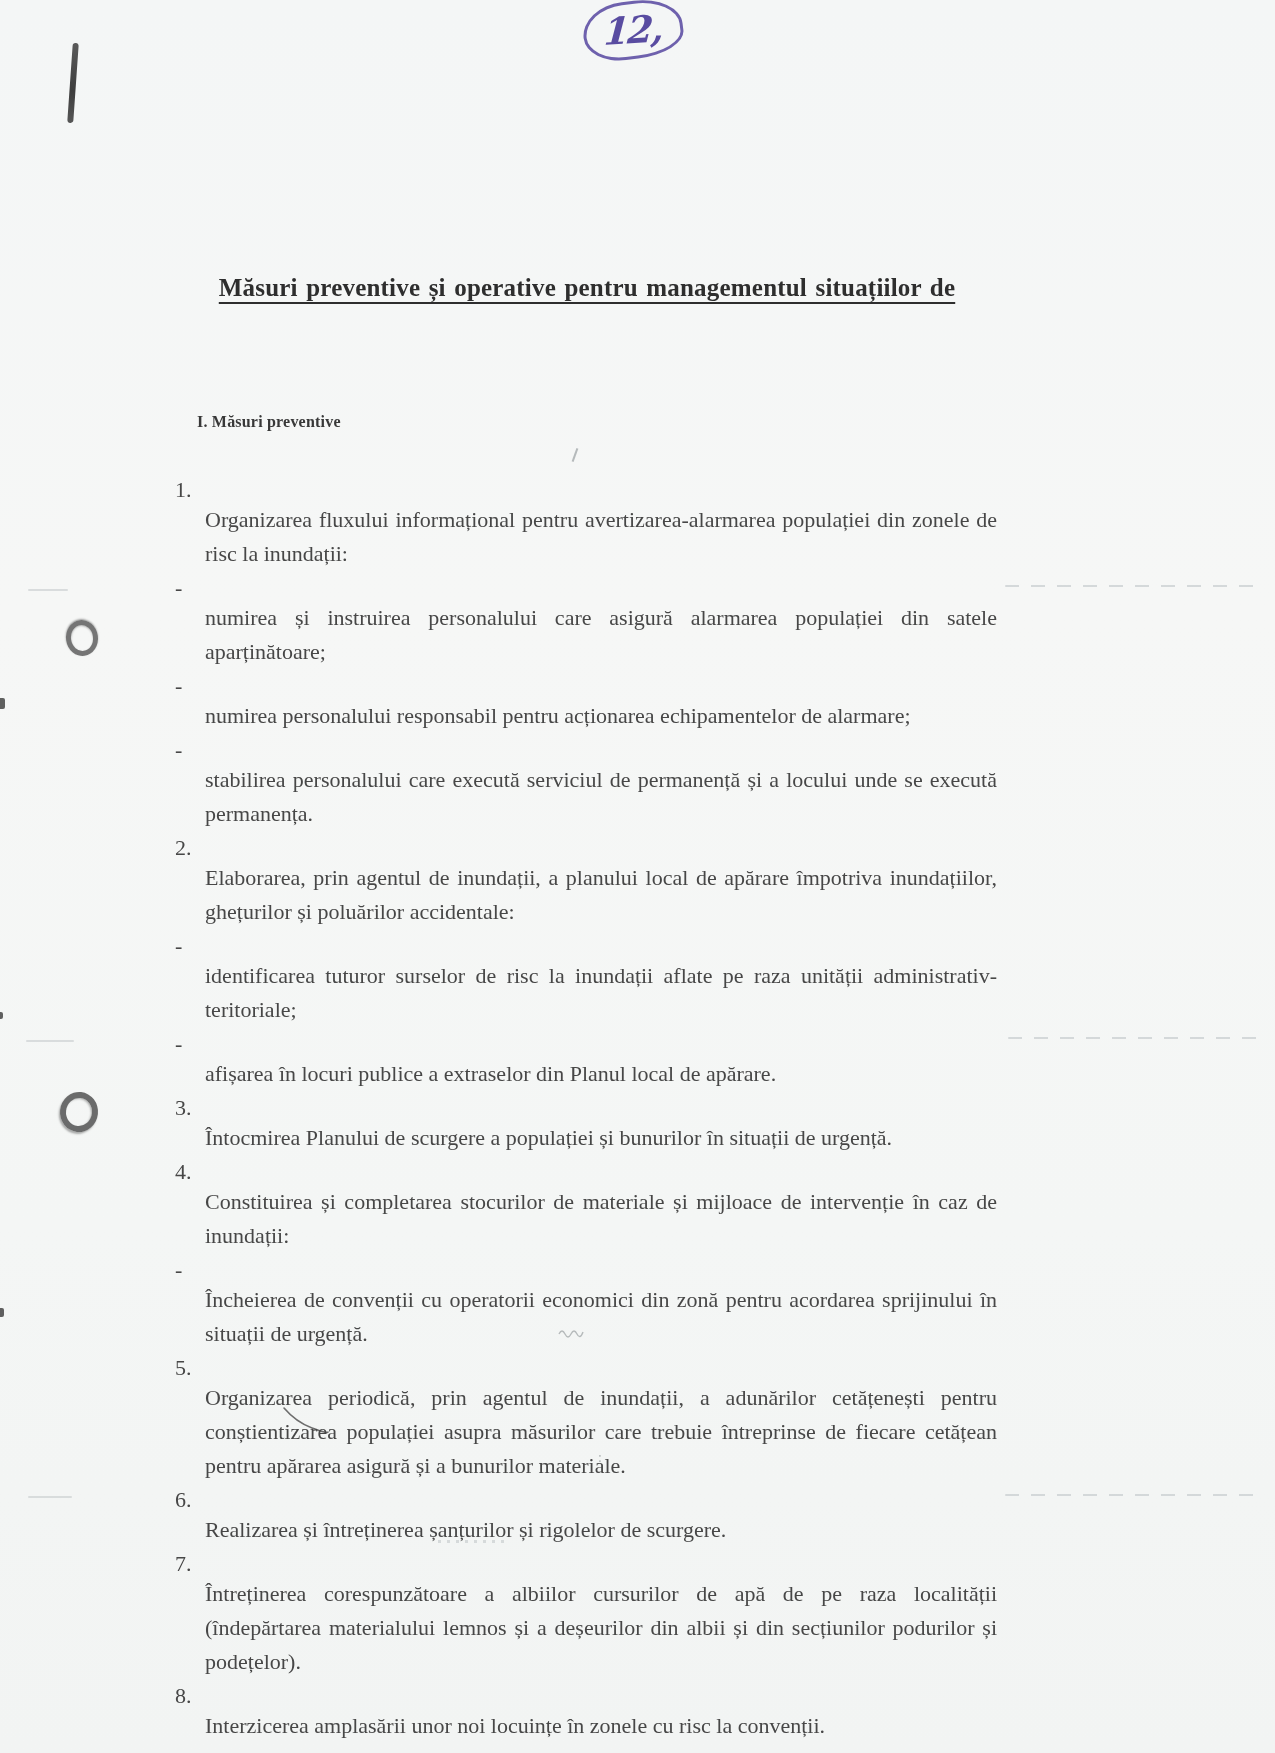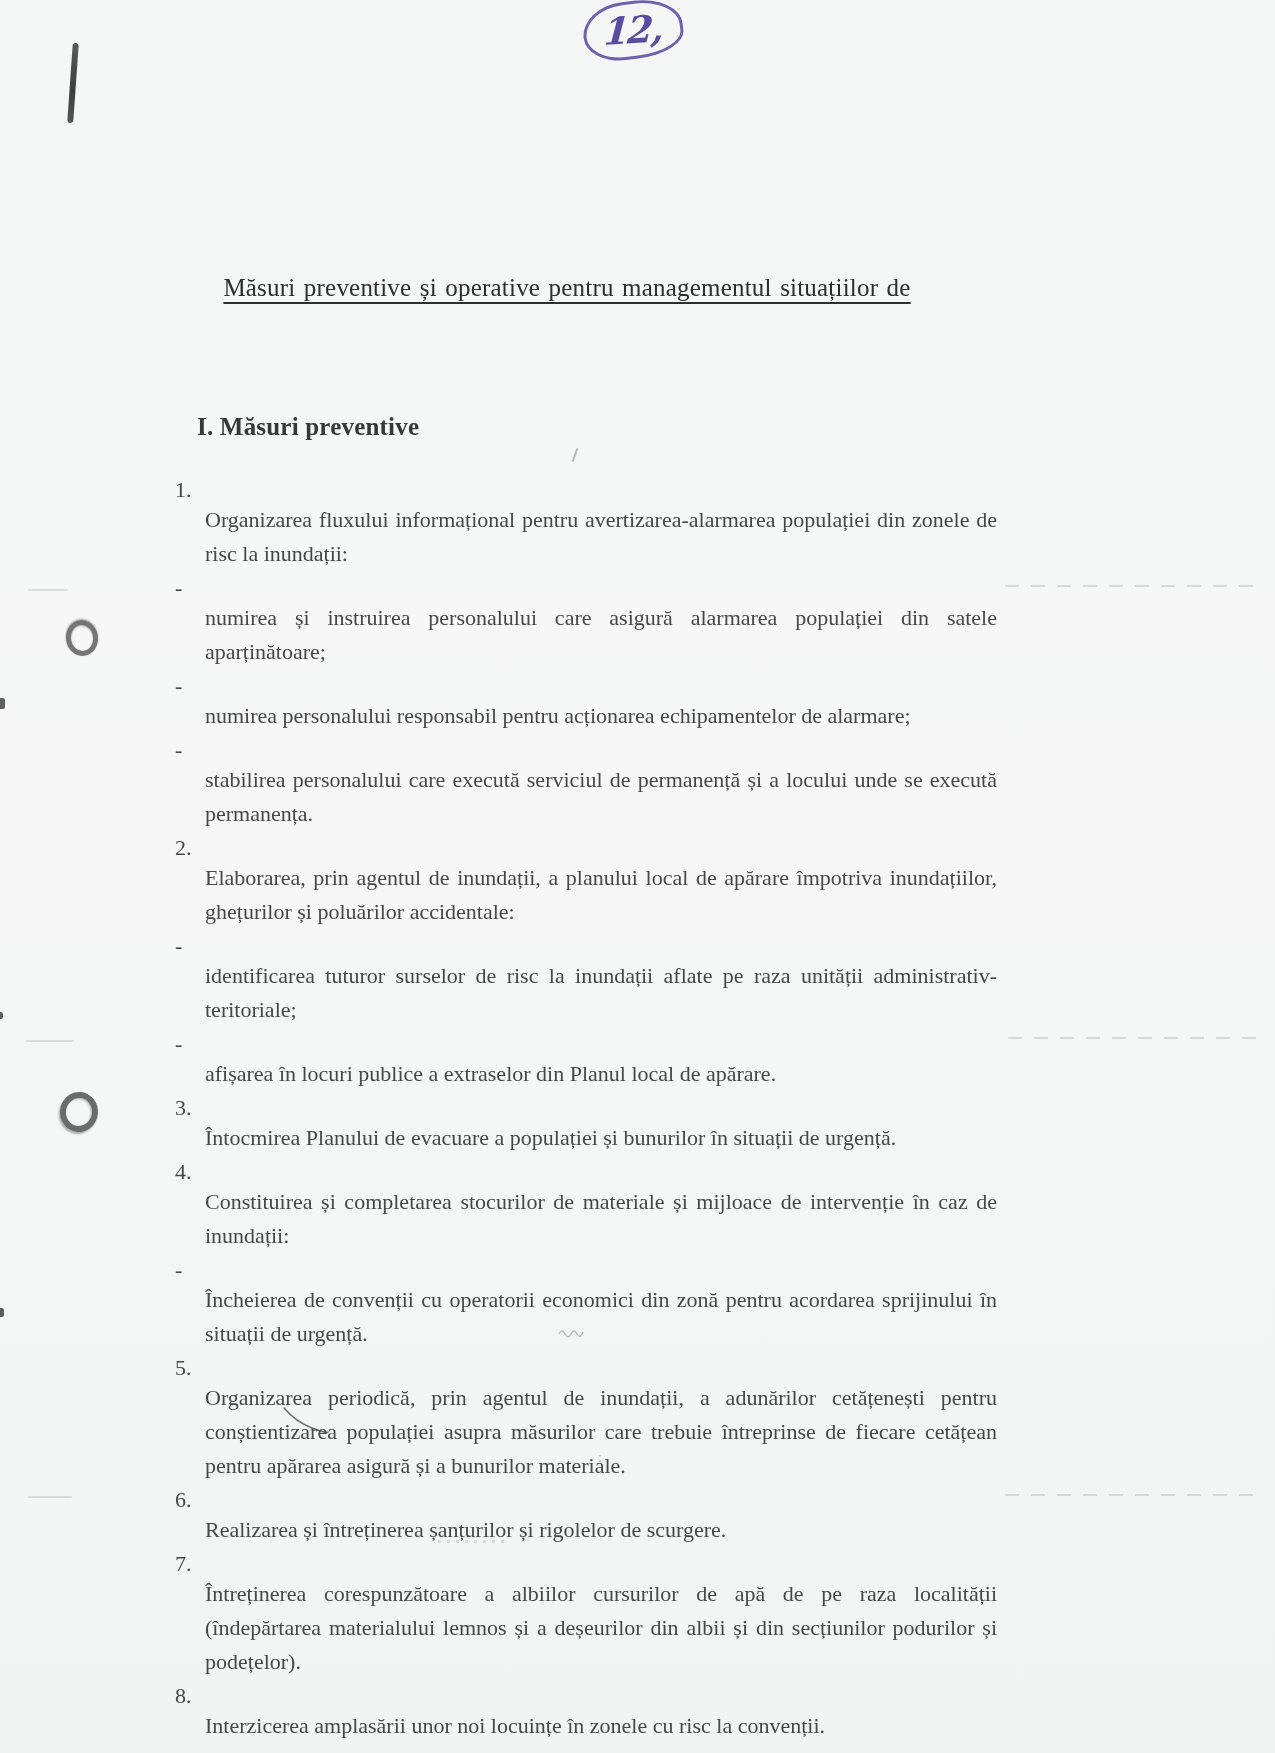--- a/index.html
+++ b/index.html
@@ -71,35 +71,35 @@
   .squiggle { position: absolute; }
   .sq-item9 { left: 282px; top: 1406px; }
   .sq-small { left: 558px; top: 1328px; opacity: 0.6; }
   .faint-colon { position: absolute; left: 598px; top: 1450px; color: #9aa0a2; font-size: 14px; opacity: 0.8; }
   .faint-dots { position: absolute; left: 438px; top: 1540px; width: 70px; height: 3px;
     background: repeating-linear-gradient(90deg, #b9bfc1 0 3px, transparent 3px 9px); opacity: 0.5; }
   .slash-mark { position: absolute; left: 574px; top: 448px; width: 2px; height: 14px;
     background: #9aa0a2; transform: rotate(20deg); opacity: 0.7; }
   
   .title-block {
-    position: absolute; left: 56px; top: 268px; width: 1022px;
+    position: absolute; left: 76px; top: 268px; width: 1022px;
     text-align: center;
-    font-weight: normal;
+    font-weight: bold;
     font-size: 25px; line-height: 39px;
     color: #2e2e2e;
     letter-spacing: 0.2px; word-spacing: 2px;
   }
   .title-block .tline {
     text-decoration: underline;
     text-decoration-thickness: 2px;
     text-underline-offset: 6px;
   }
   .section-heading {
     position: absolute; left: 197px; top: 413px;
-    font-weight: bold; font-size: 25px; color: #383838;
+    font-weight: bold; font-size: 16px; color: #383838;
     letter-spacing: 0.2px;
   }
   .measures {
     position: absolute; left: 175px; top: 473px; width: 822px;
     font-size: 22px; line-height: 34px; color: #474747;
   }
   .item { display: flex; }
   .item .marker {
     flex: 0 0 30px; width: 30px;
     text-align: left;
@@ -182,21 +182,21 @@
     <span class="text">identificarea tuturor surselor de risc la inundații aflate pe raza unității administrativ-teritoriale;</span>
   </div>
 
   <div class="item">
     <span class="marker">-</span>
     <span class="text">afișarea în locuri publice a extraselor din Planul local de apărare.</span>
   </div>
 
   <div class="item">
     <span class="marker">3.</span>
-    <span class="text">Întocmirea Planului de evacuare a populației și bunurilor în situații de urgență.</span>
+    <span class="text">Întocmirea Planului de scurgere a populației și bunurilor în situații de urgență.</span>
   </div>
 
   <div class="item">
     <span class="marker">4.</span>
     <span class="text">Constituirea și completarea stocurilor de materiale și mijloace de intervenție în caz de inundații:</span>
   </div>
 
   <div class="item">
     <span class="marker">-</span>
     <span class="text">Încheierea de convenții cu operatorii economici din zonă pentru acordarea sprijinului în situații de urgență.</span>

